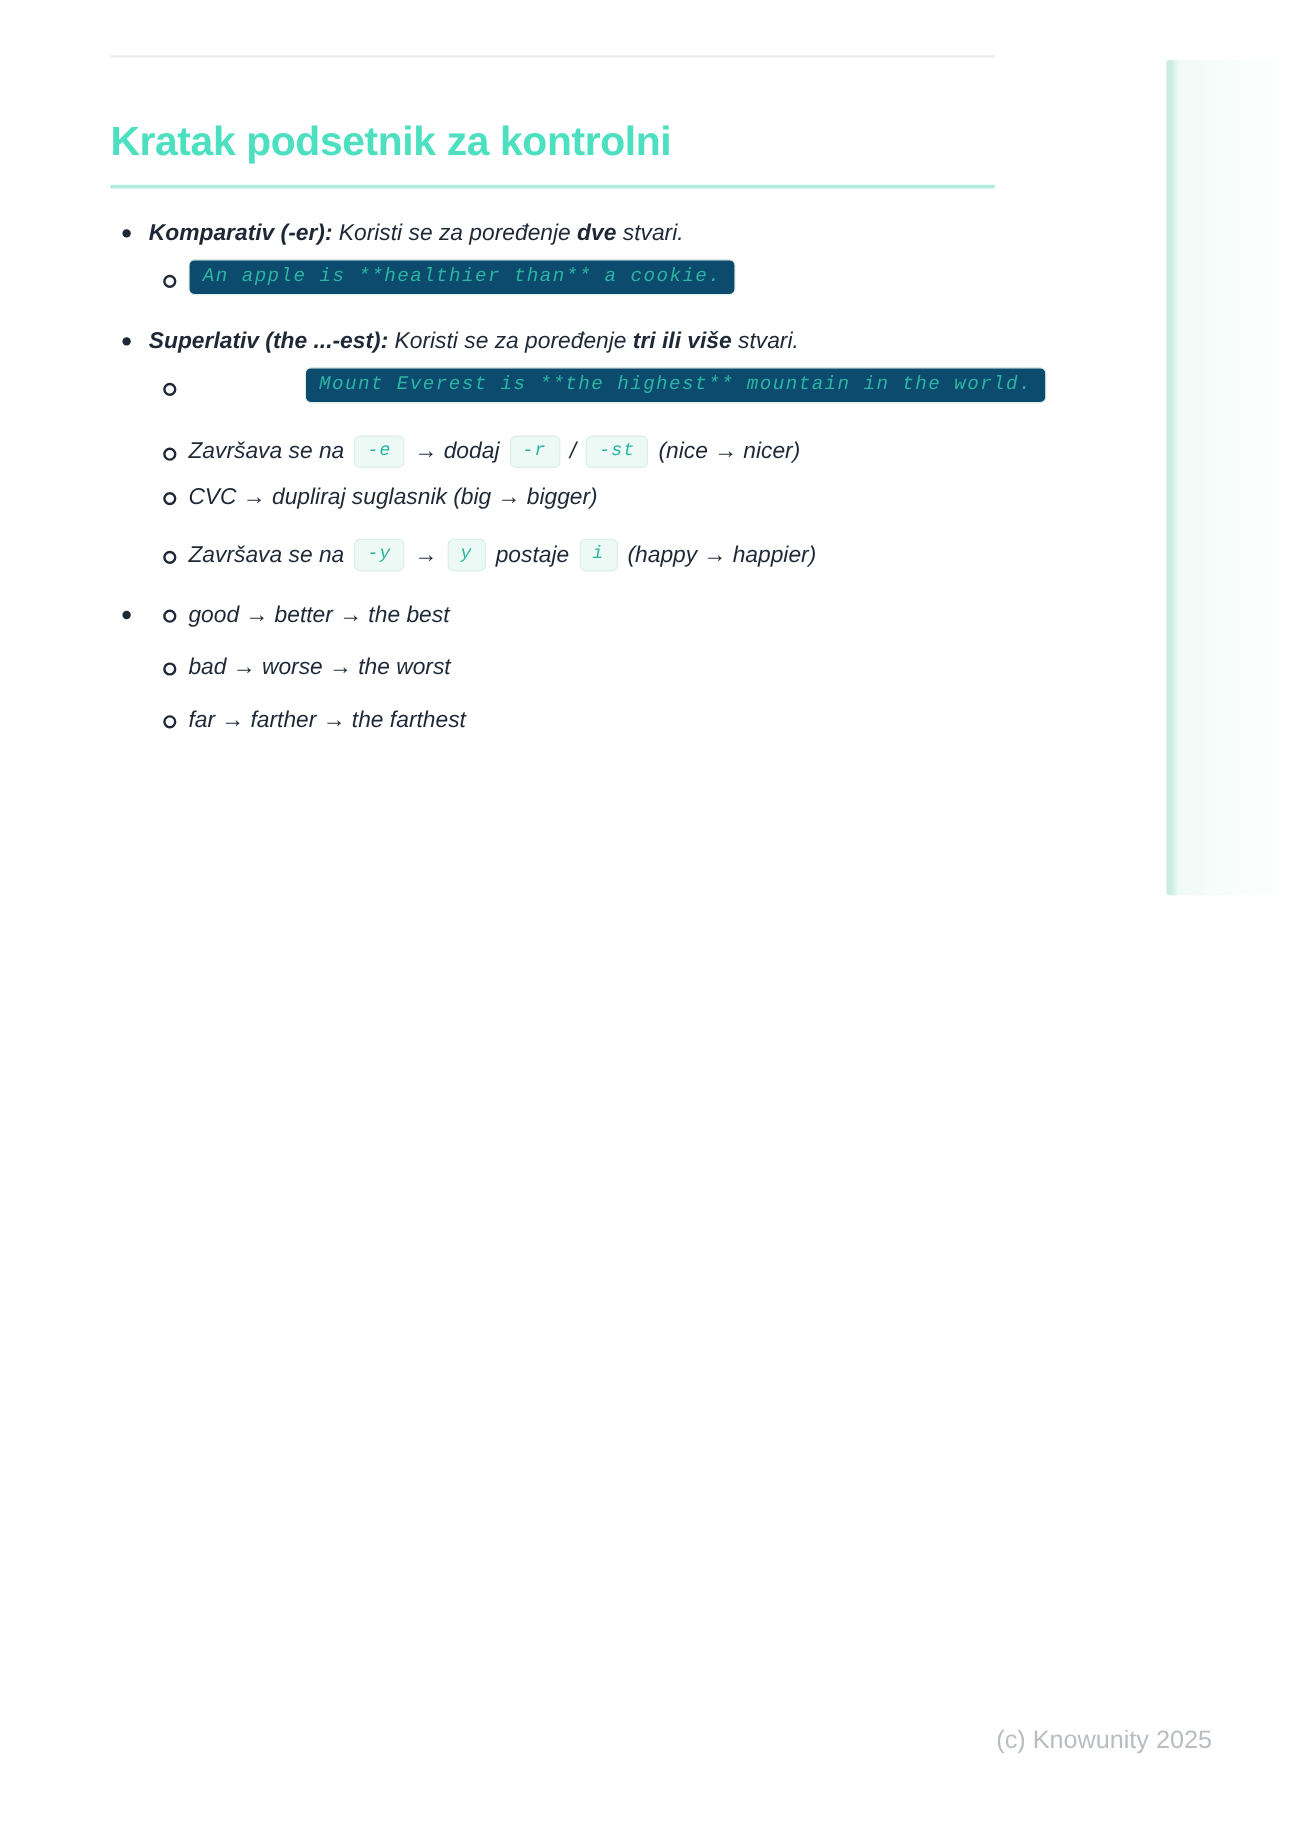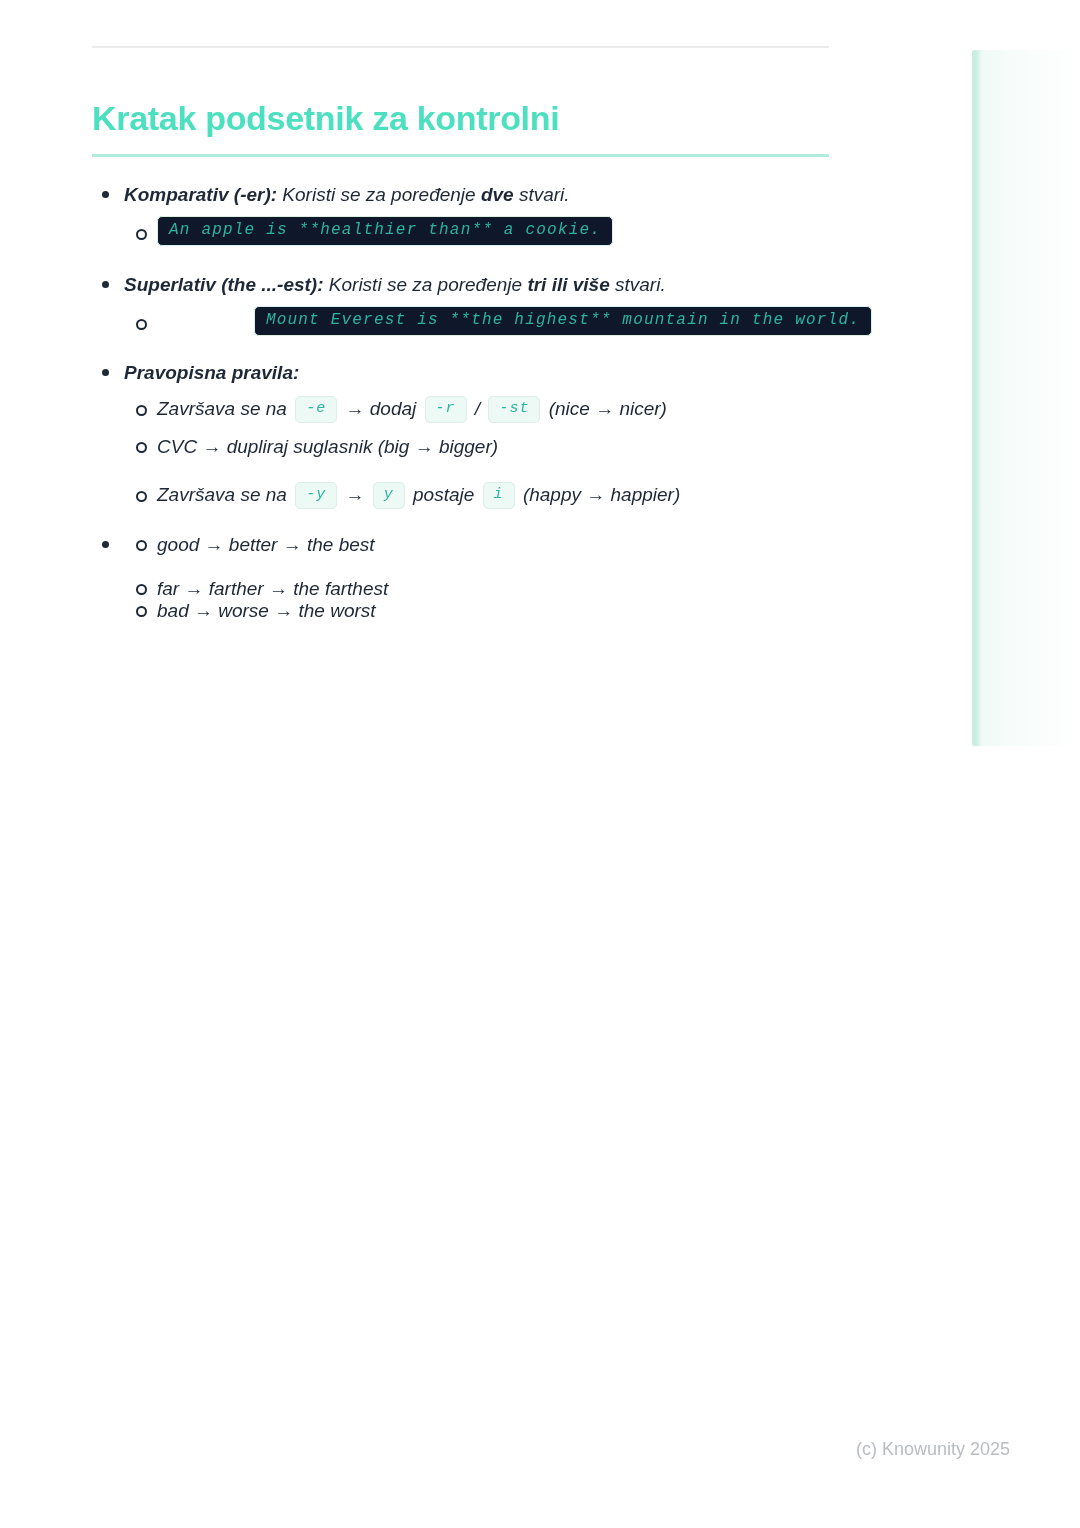--- a/index.html
+++ b/index.html
@@ -45,21 +45,21 @@
     background: #1e2836;
   }
   .circle {
     position: absolute; left: 44px; top: 6px;
     width: 7px; height: 7px; border: 2px solid #1e2836;
     border-radius: 50%; box-sizing: content-box;
   }
   .chip-row .circle { top: 11px; }
   .code-chip {
     display: inline-block;
-    background: #0f172a;
+    background: #0c4a6e;
     border: 1px solid #dceee7;
     border-radius: 5px;
     padding: 4px 11px 5px 11px;
     font-family: "Liberation Mono", monospace;
     font-size: 16px; line-height: 19px;
     letter-spacing: 1.2px;
     color: #2ab4a1;
     white-space: nowrap;
   }
   .chip-inline {
@@ -77,21 +77,21 @@
   }
   .chip-row { line-height: 30px; }
   .mb10 { margin-bottom: 10px; }
   .mb12 { margin-bottom: 12px; }
   .mb22 { margin-bottom: 22px; }
   .mb24 { margin-bottom: 24px; }
   .mb26 { margin-bottom: 26px; text-align: right; }
   .mb28 { margin-bottom: 28px; }
   .footer {
     position: absolute; right: 70px; top: 1439px;
-    font-size: 18px; color: #b9bdc2;
+    font-size: 21px; color: #b9bdc2;
   }
 </style>
 </head>
 <body>
 
 <div class="page">
 
   <div class="top-divider"></div>
   <div class="side-strip"></div>
 
@@ -111,50 +111,46 @@
 
     <div class="li1 mb10">
       <span class="dot"></span>
       <span class="b">Superlativ (the ...-est):</span><span> Koristi se za poređenje </span><span class="b">tri ili više</span><span> stvari.</span>
     </div>
     <div class="li2 mb26">
       <span class="circle" style="top:13px;"></span>
       <span class="code-chip">Mount Everest is **the highest** mountain in the world.</span>
     </div>
 
-    <div class="li1 mb10">
-      <span class="dot"></span>
-      <span class="b">Pravopisna pravila:</span>
-    </div>
     <div class="li2 chip-row mb12">
       <span class="circle"></span>
       <span>Završava se na </span><span class="chip-inline">-e</span><span> → dodaj </span><span class="chip-inline">-r</span><span> / </span><span class="chip-inline">-st</span><span> (nice → nicer)</span>
     </div>
     <div class="li2 mb22">
       <span class="circle"></span>
       <span>CVC → dupliraj suglasnik (big → bigger)</span>
     </div>
     <div class="li2 chip-row mb24">
       <span class="circle"></span>
       <span>Završava se na </span><span class="chip-inline">-y</span><span> → </span><span class="chip-inline">y</span><span> postaje </span><span class="chip-inline">i</span><span> (happy → happier)</span>
     </div>
 
     <div class="li1 mb12">
       <span class="dot"></span>
     </div>
     <div class="li2 mb22">
       <span class="circle"></span>
       <span>good → better → the best</span>
     </div>
+    <div class="li2 mb22">
+      <span class="circle"></span>
+      <span>bad → worse → the worst</span>
+    </div>
     <div class="li2">
       <span class="circle"></span>
       <span>far → farther → the farthest</span>
-    </div>
-    <div class="li2 mb22">
-      <span class="circle"></span>
-      <span>bad → worse → the worst</span>
     </div>
 
   </div>
 
   <div class="footer">(c) Knowunity 2025</div>
 
 </div>
 
 </body></html>

